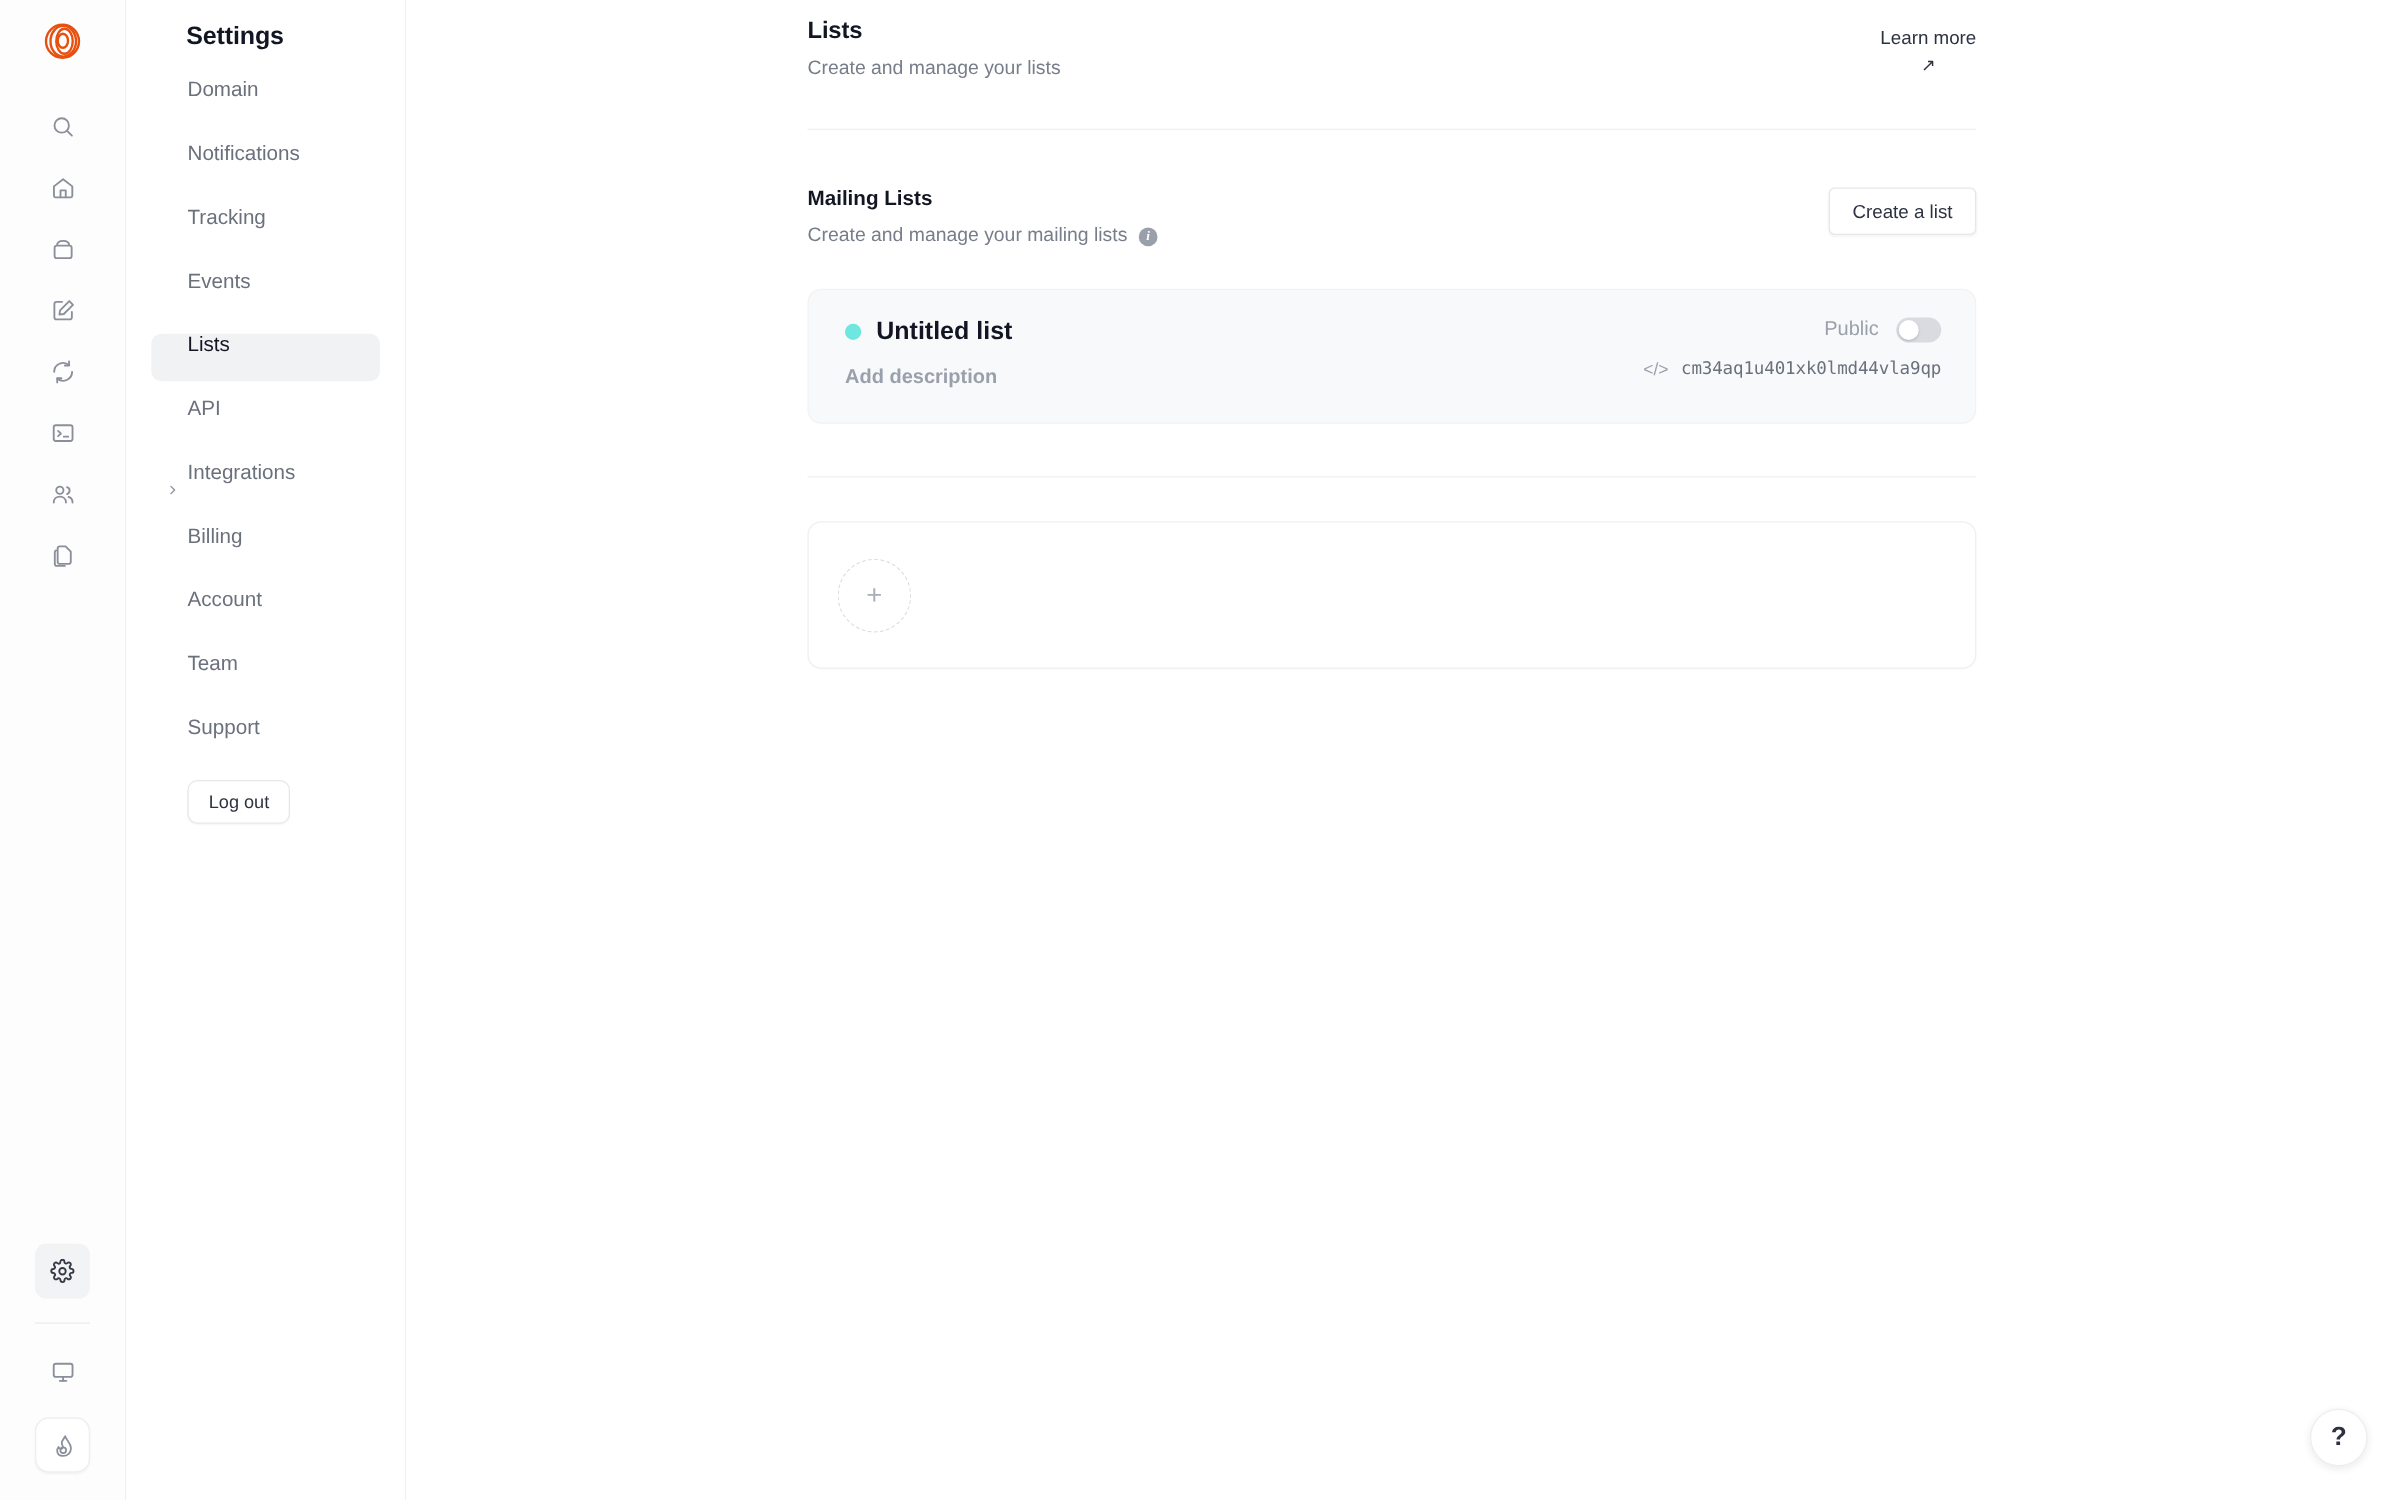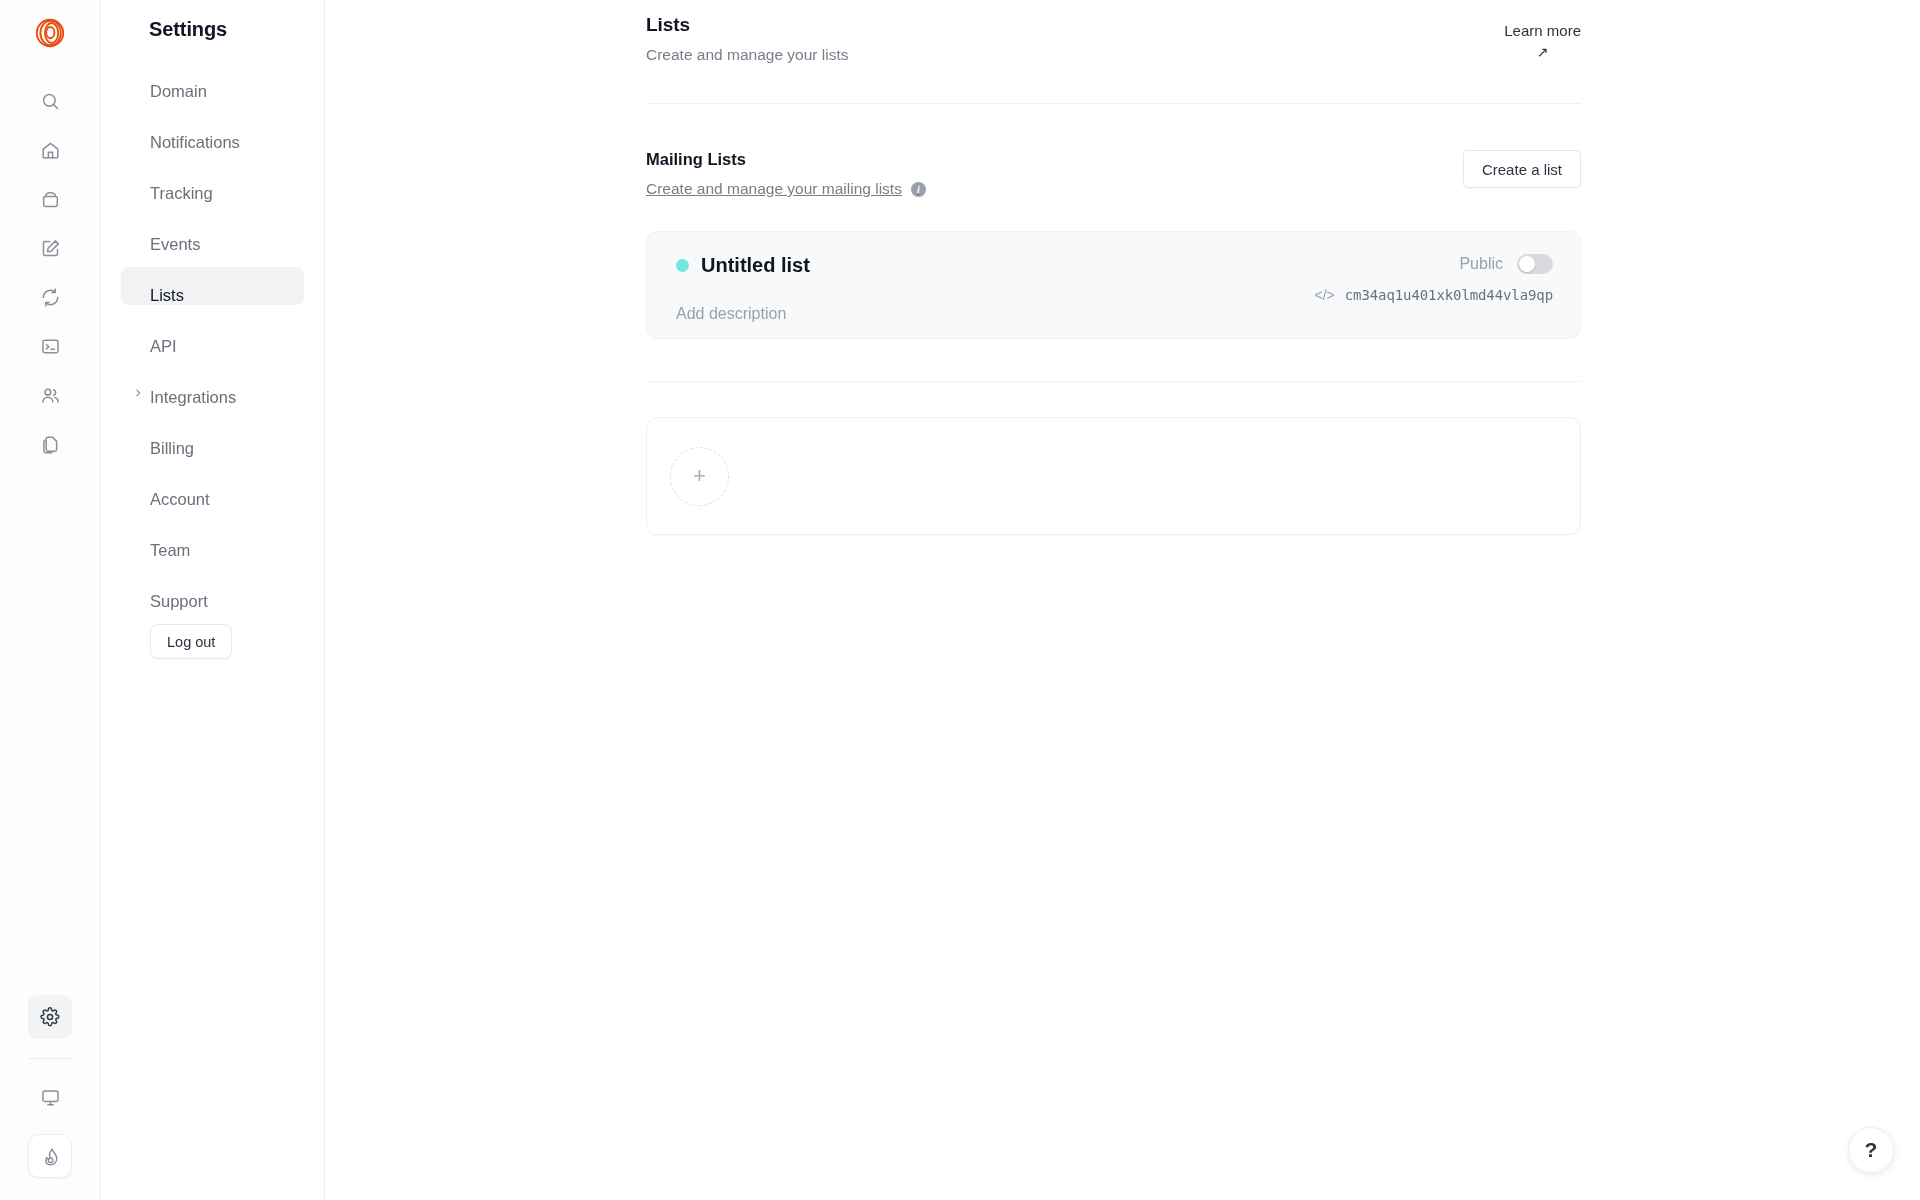--- a/index.html
+++ b/index.html
@@ -52,21 +52,21 @@
     padding: 0 0 0 0;
     position: relative;
   }
   .settings-title {
     font-size: 20px; font-weight: 700; color: #111622;
     margin: 18px 0 22px 48px; letter-spacing: -0.1px;
   }
   .nav-list { list-style: none; padding: 0 20px 0 20px; }
   .nav-item {
     position: relative;
-    display: flex; align-items: flex-end;
+    display: flex; align-items: flex-start;
     height: 38px; padding-left: 29px;
     border-radius: 8px;
     font-size: 16.5px; color: #6a707c;
     margin-bottom: 13px;
     white-space: nowrap;
   }
   .nav-item.active { background: #f1f2f4; color: #111622; font-weight: 400; }
   .nav-caret {
     position: absolute; left: 12px; top: 50%; transform: translateY(-50%);
     width: 10px; height: 10px; color: #8b8f9a;
@@ -93,21 +93,21 @@
     font-size: 15px; color: #2c3240; margin-top: 8px; flex-direction: column;
   }
   .learn-more .arrow { font-size: 14px; }
 
   .rule { height: 1px; background: #f0f0f2; width: 100%; }
   .rule-1 { margin-top: 39px; }
   .rule-2 { margin-top: 42px; }
 
   .sec-head { display: flex; align-items: flex-start; justify-content: space-between; margin-top: 46px; }
   .sec-title { font-size: 16.5px; font-weight: 700; color: #111622; }
-  .sec-sub { display: flex; align-items: center; gap: 9px; font-size: 15.5px; color: #777d89; margin-top: 11px; text-decoration: underline; }
+  .sec-sub { display: flex; align-items: center; gap: 9px; font-size: 15.5px; color: #777d89; margin-top: 11px; }
   .info-dot {
     width: 15px; height: 15px; border-radius: 50%; background: #9aa0ab;
     color: #fff; font-size: 10.5px; font-weight: 700; font-style: italic;
     display: inline-flex; align-items: center; justify-content: center;
     font-family: "Liberation Serif", serif;
   }
   .create-btn {
     height: 38px; padding: 0 18px;
     display: inline-flex; align-items: center; justify-content: center;
     font-size: 15px; color: #2c3240;
@@ -122,21 +122,21 @@
     border: 1px solid #f1f2f4;
     border-radius: 11px;
     height: 108px;
     padding: 22px 27px 0 29px;
     display: flex; justify-content: space-between;
   }
   .list-left { display: flex; flex-direction: column; }
   .list-name-row { display: flex; align-items: center; gap: 12px; }
   .list-dot { width: 13px; height: 13px; border-radius: 50%; background: #6ee7e0; display: block; }
   .list-name { font-size: 20px; font-weight: 700; color: #111622; }
-  .list-desc { font-size: 16px; color: #9aa0ab; margin-top: 28px; margin-left: 0; }
+  .list-desc { font-size: 16px; color: #9aa0ab; margin-top: 16px; margin-left: 0; font-weight: bold; }
   .list-right { display: flex; flex-direction: column; align-items: flex-end; }
   .vis-row { display: flex; align-items: center; gap: 14px; }
   .vis-label { font-size: 16px; color: #9aa0ab; }
   .toggle {
     width: 36px; height: 20px; border-radius: 10px; background: #d9dbe0;
     position: relative; display: block;
   }
   .toggle .knob {
     position: absolute; top: 2px; left: 2px;
     width: 16px; height: 16px; border-radius: 50%; background: #fff;

